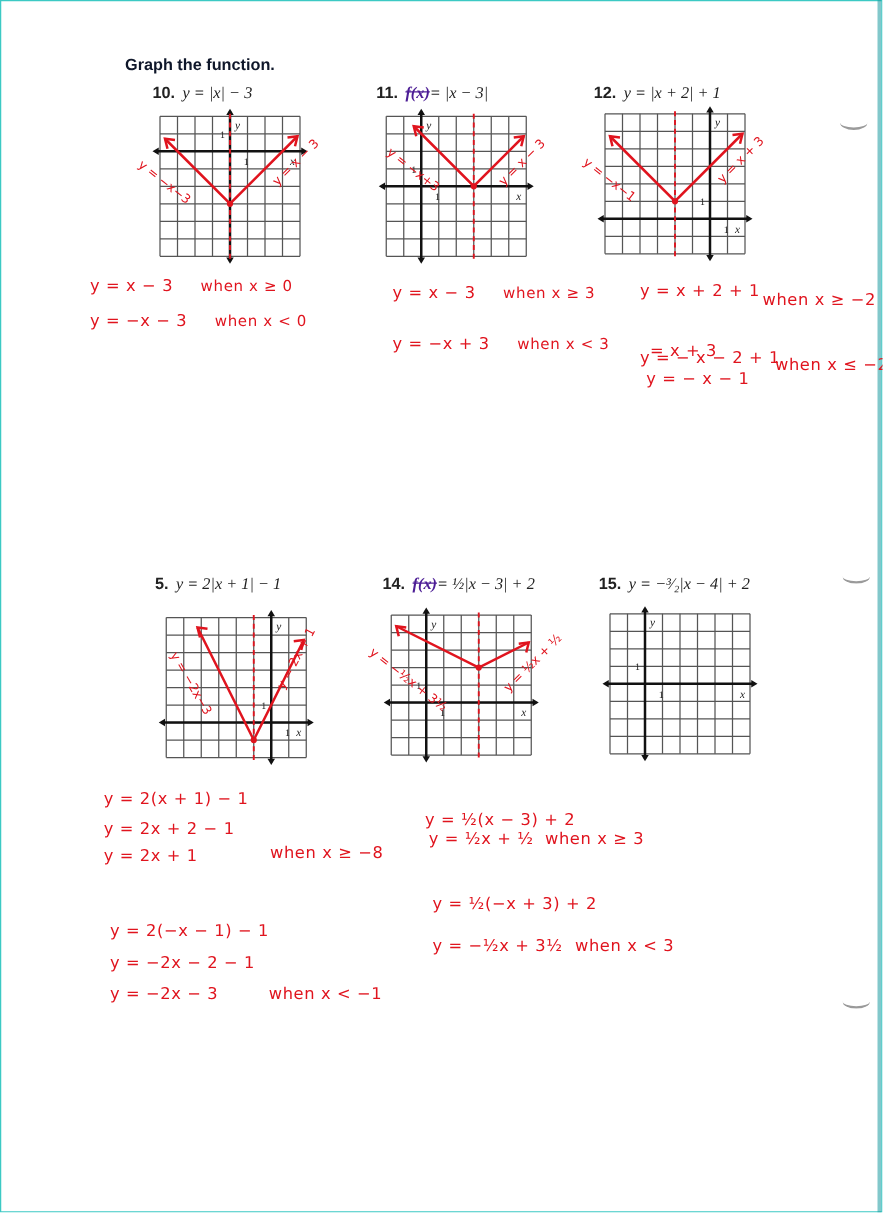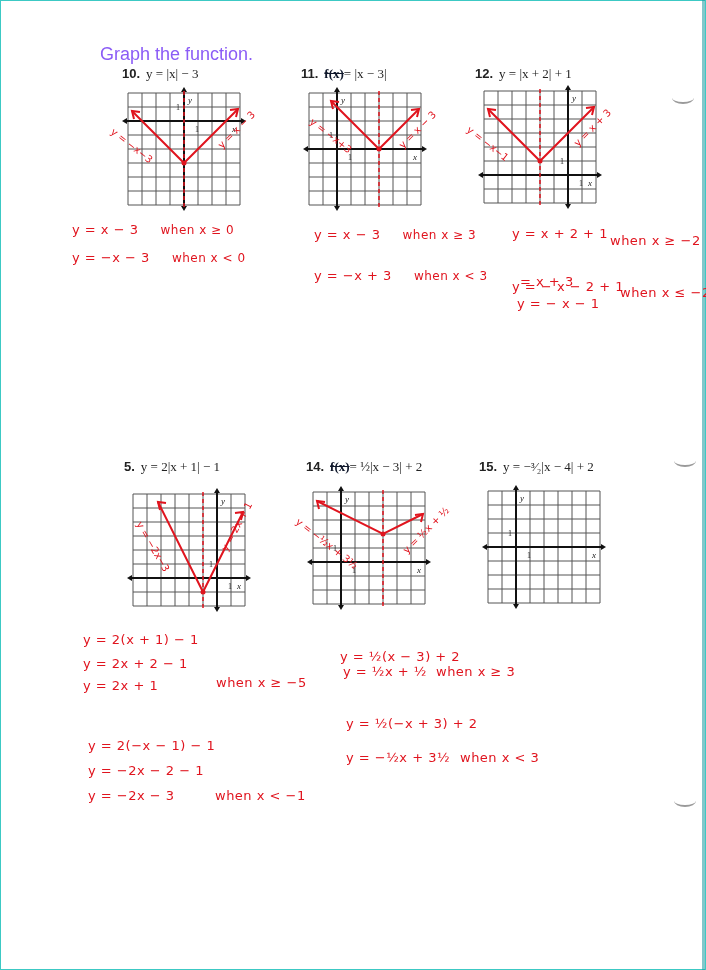--- a/index.html
+++ b/index.html
@@ -1,27 +1,27 @@
 <!DOCTYPE html>
 <html><head>
 <meta charset="utf-8">
 <style>
   html,body{margin:0;padding:0;}
   body{width:706px;height:970px;background:#ffffff;position:relative;overflow:hidden;font-family:"Liberation Serif",serif;}
   .frame{position:absolute;left:0;top:0;width:704px;height:968px;border:1px solid #3cc9c4;}
   .rbar{position:absolute;right:1px;top:0;width:3px;height:970px;background:#1b9aa0;opacity:.55;}
-  .section-title{position:absolute;left:100px;top:44px;font-family:"Liberation Sans",sans-serif;font-weight:normal;font-size:18px;color:#8b5cf6;}
+  .section-title{position:absolute;left:100px;top:44px;font-family:"Liberation Sans",sans-serif;font-weight:bold;font-size:13px;color:#0f172a;}
   .prob{position:absolute;font-size:13px;color:#222;white-space:nowrap;}
   .prob .num{font-family:"Liberation Sans",sans-serif;font-weight:bold;margin-right:6px;margin-left:19px;}
-  .prob .eq{}
+  .prob .eq{font-style:italic;}
   svg.graph{position:absolute;overflow:visible;}
   .hw{position:absolute;color:#e0141e;font-family:"DejaVu Sans",sans-serif;font-size:13px;white-space:nowrap;letter-spacing:.5px;}
   .hw .when{margin-left:22px;font-size:12px;}
   .punch{position:absolute;width:22px;height:10px;border-bottom:2px solid #9a9a9a;border-radius:0 0 50% 50%;}
-  .strike{color:#0f172a;font-weight:bold;text-decoration:line-through;}
+  .strike{color:#4c1d95;font-weight:bold;text-decoration:line-through;}
 </style>
 </head>
 <body>
 
 <div class="frame"></div>
 <div class="rbar"></div>
 
 <div class="section-title">Graph the function.</div>
 
 <div class="prob" style="left:103px;top:66px;">
@@ -268,21 +268,21 @@
 <div class="hw" style="left:512px;top:226px;">y = x + 2 + 1</div>
 <div class="hw" style="left:520px;top:242px;margin-top:32px;">= x + 3</div>
 <div class="hw" style="left:610px;top:233px;">when x ≥ −2</div>
 <div class="hw" style="left:512px;top:279px;">y = − x − 2 + 1</div>
 <div class="hw" style="left:517px;top:296px;">y = − x − 1</div>
 <div class="hw" style="left:620px;top:285px;">when x ≤ −2</div>
 
 <div class="hw" style="left:83px;top:632px;">y = 2(x + 1) − 1</div>
 <div class="hw" style="left:83px;top:656px;">y = 2x + 2 − 1</div>
 <div class="hw" style="left:83px;top:678px;">y = 2x + 1</div>
-<div class="hw" style="left:216px;top:675px;">when  x ≥ −5</div>
+<div class="hw" style="left:216px;top:675px;">when  x ≥ −8</div>
 <div class="hw" style="left:88px;top:738px;">y = 2(−x − 1) − 1</div>
 <div class="hw" style="left:88px;top:763px;">y = −2x − 2 − 1</div>
 <div class="hw" style="left:88px;top:788px;">y = −2x − 3</div>
 <div class="hw" style="left:215px;top:788px;">when  x &lt; −1</div>
 
 <div class="hw" style="left:340px;top:649px;">y = ½(x − 3) + 2</div>
 <div class="hw" style="left:343px;top:664px;">y = ½x + ½</div>
 <div class="hw" style="left:436px;top:664px;">when x ≥ 3</div>
 <div class="hw" style="left:346px;top:716px;">y = ½(−x + 3) + 2</div>
 <div class="hw" style="left:346px;top:750px;">y = −½x + 3½</div>

